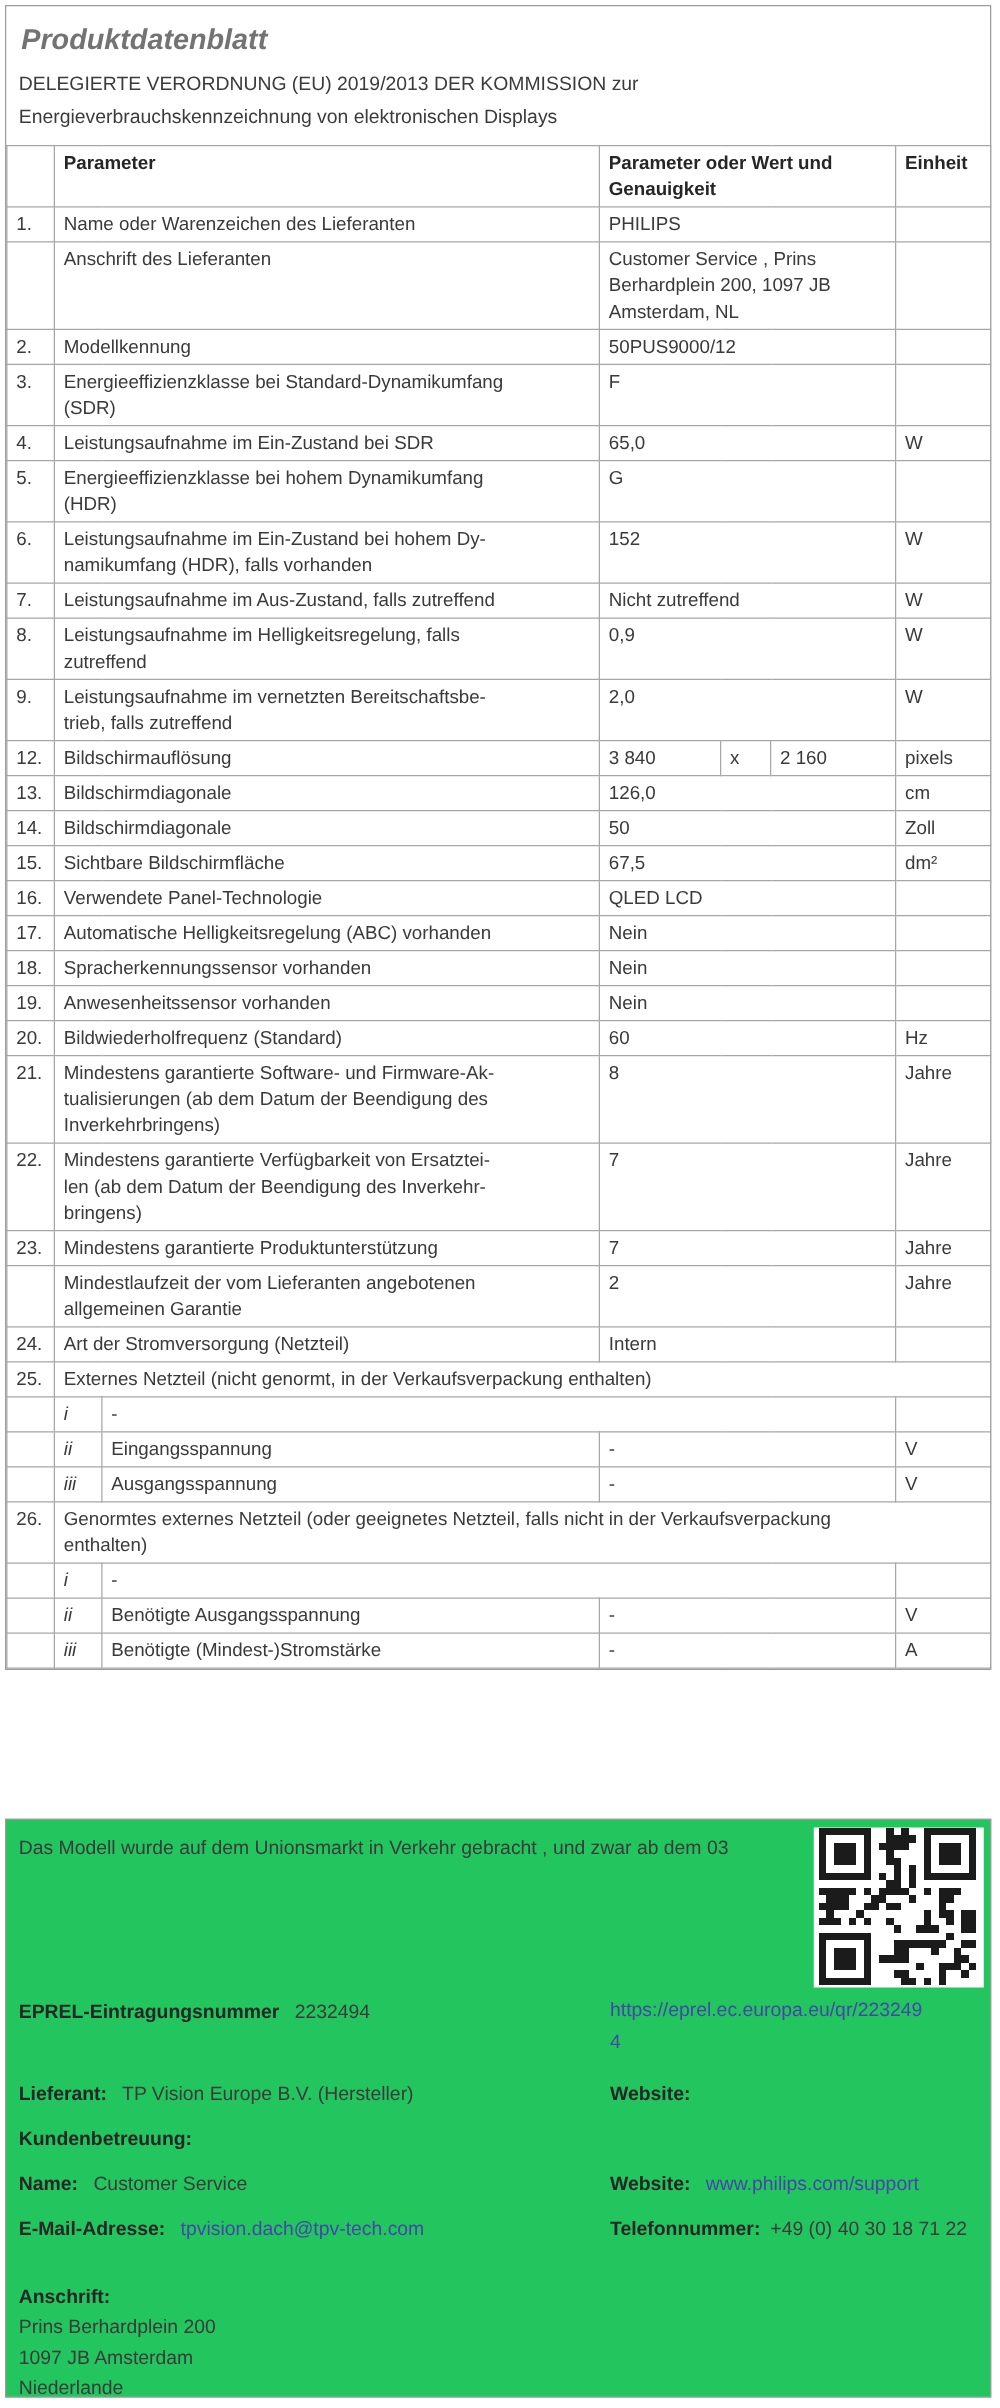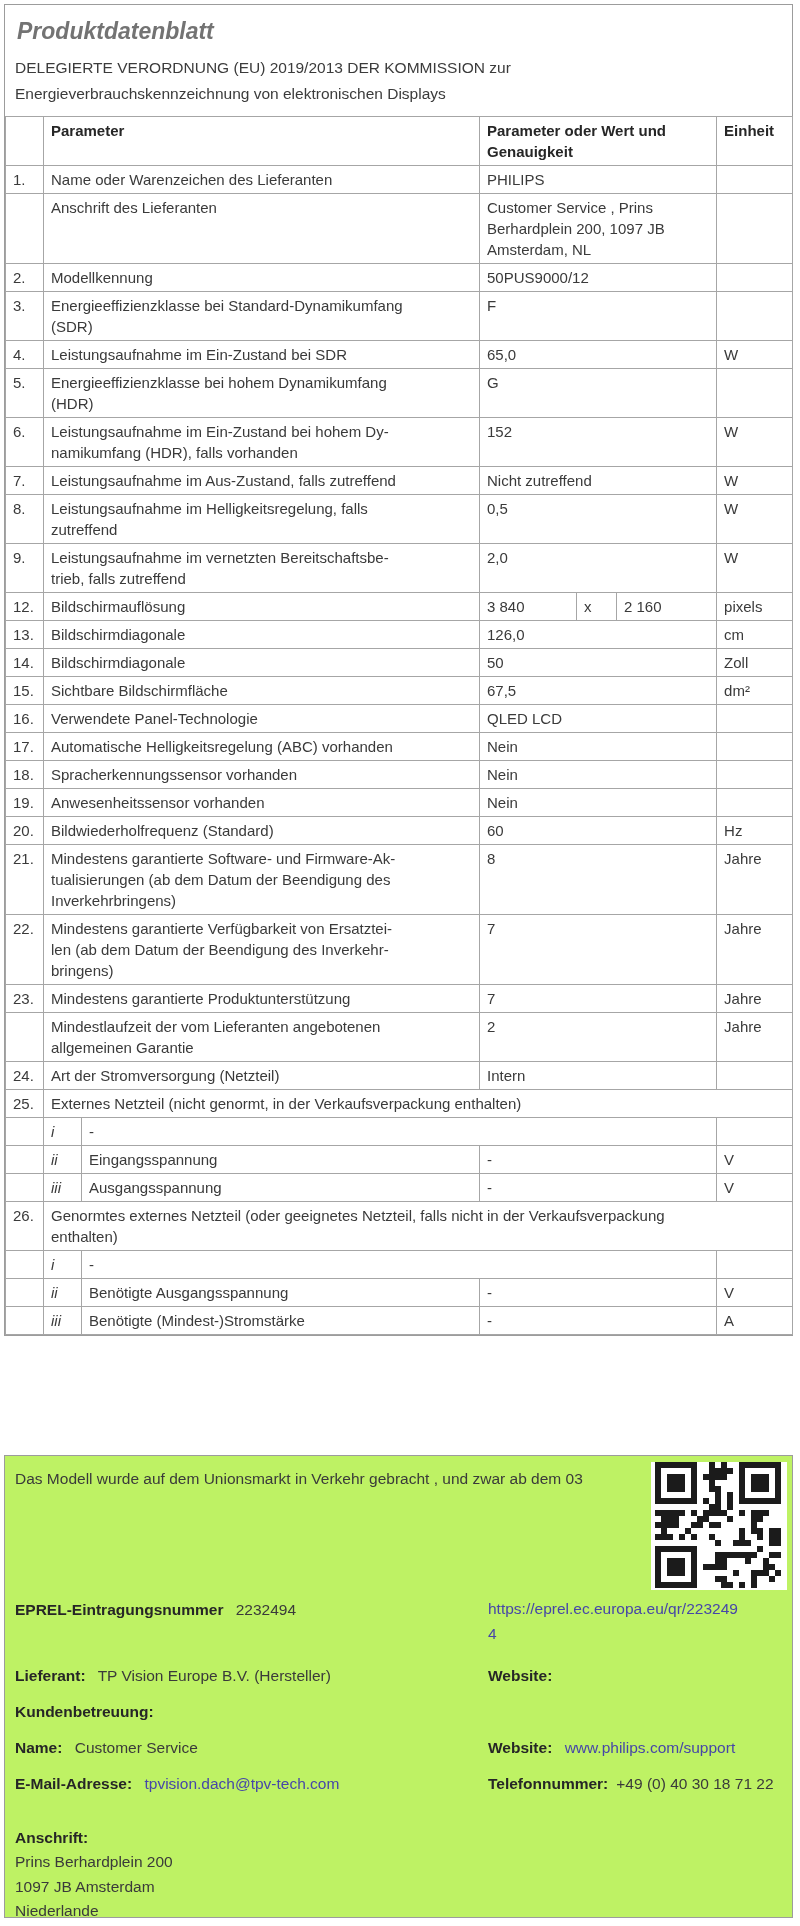--- a/index.html
+++ b/index.html
@@ -30,21 +30,21 @@
     overflow:hidden;box-sizing:border-box;
   }
   table.datasheet th{font-weight:bold;color:#262626;white-space:pre-line;}
   .cell-label,.cell-value{white-space:pre-line;}
   .cell-num{padding-left:8px;}
   .v-right{text-align:right;}
   .v-center{text-align:center;}
   .sub-num{font-style:italic;padding-left:10px;}
   .footer-box{
     position:absolute;left:4px;top:1455px;width:789px;height:463px;
-    border:1px solid #9c9c9c;background:#bef264;box-sizing:border-box;
+    border:1px solid #9c9c9c;background:#22c55e;box-sizing:border-box;
     font-size:15.5px;
   }
   .market-line{
     position:absolute;left:10px;top:12px;width:770px;
     white-space:nowrap;overflow:hidden;line-height:22px;
   }
   .qr-wrap{
     position:absolute;top:6px;right:5px;width:132px;height:128px;
     background:#ffffff;padding:0 0 0 4px;
   }
@@ -134,21 +134,21 @@
         <tr>
           <td class="cell-num">7.</td>
           <td class="cell-label" colspan="2">Leistungsaufnahme im Aus-Zustand, falls zutreffend</td>
           <td class="cell-value v-right" colspan="3">Nicht zutreffend</td>
           <td>W</td>
         </tr>
         <tr>
           <td class="cell-num">8.</td>
           <td class="cell-label" colspan="2">Leistungsaufnahme im Helligkeitsregelung, falls
 zutreffend</td>
-          <td class="cell-value v-right" colspan="3">0,5</td>
+          <td class="cell-value v-right" colspan="3">0,9</td>
           <td>W</td>
         </tr>
         <tr>
           <td class="cell-num">9.</td>
           <td class="cell-label" colspan="2">Leistungsaufnahme im vernetzten Bereitschaftsbe-
 trieb, falls zutreffend</td>
           <td class="cell-value v-right" colspan="3">2,0</td>
           <td>W</td>
         </tr>
         <tr>

